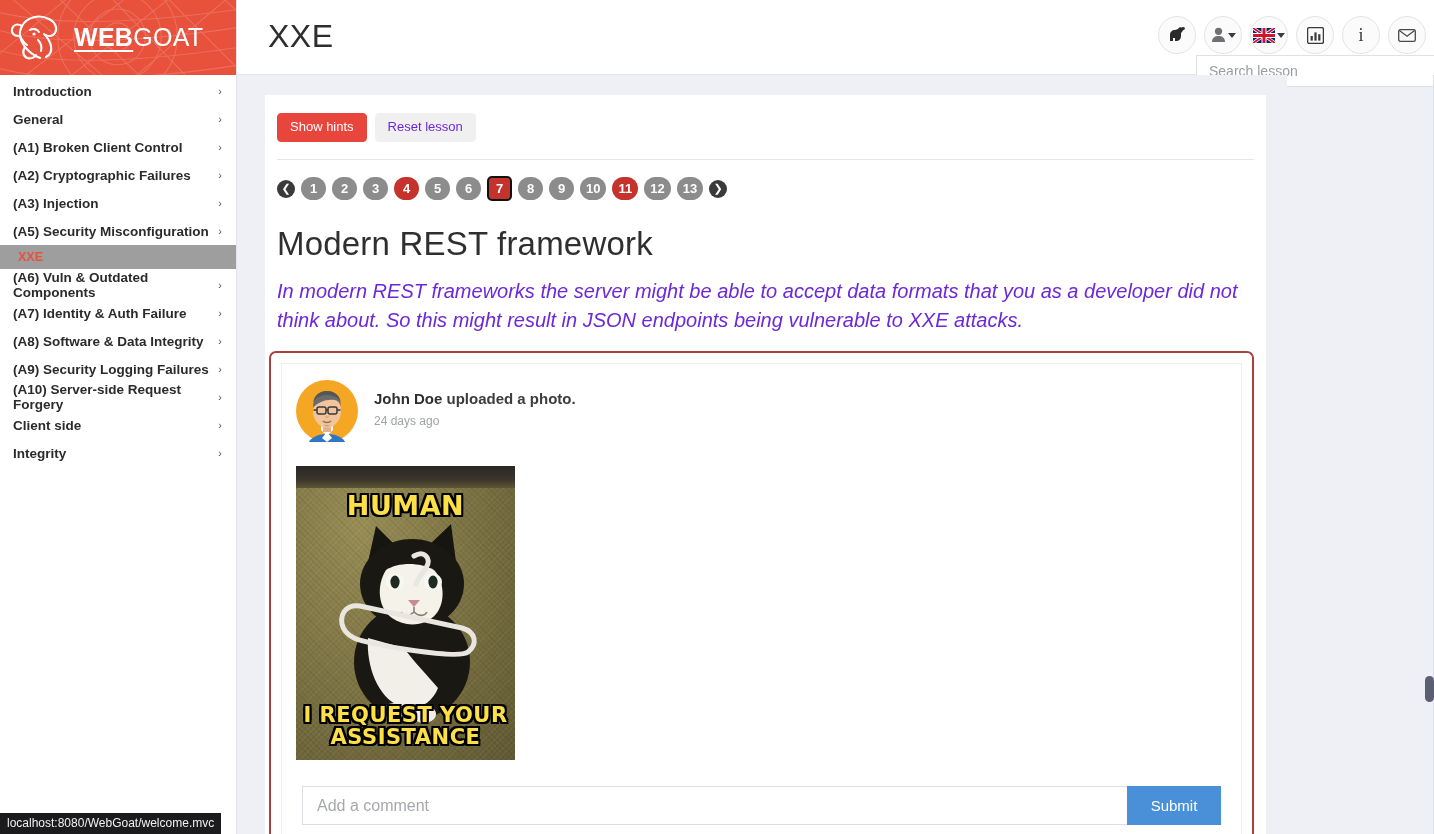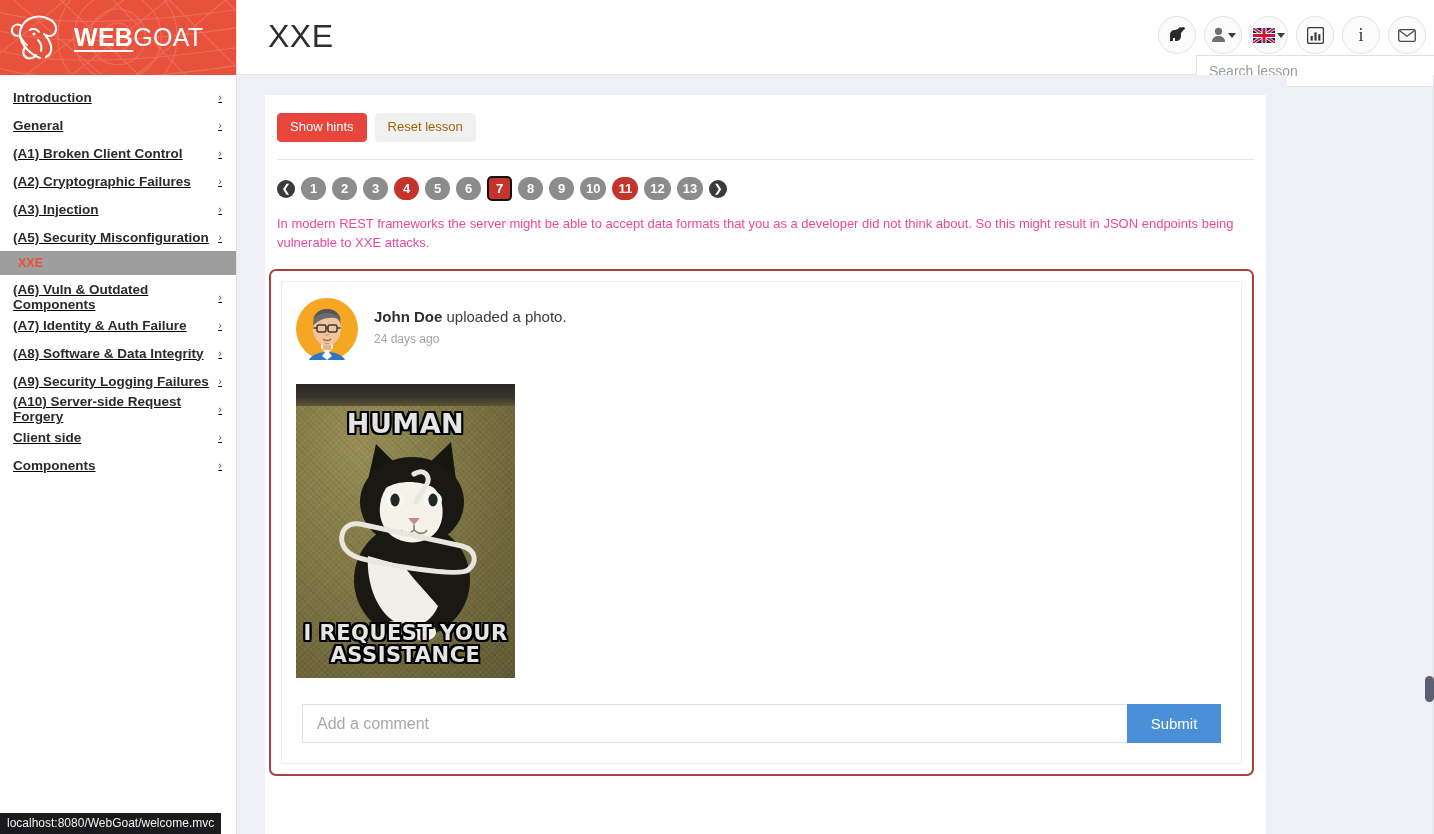--- a/index.html
+++ b/index.html
@@ -45,21 +45,21 @@
     margin-left: 6px;
     line-height: 1;
   }
   #brand .wordmark .web {
     text-decoration: underline;
     text-underline-offset: 4px;
     text-decoration-thickness: 2px;
   }
   #brand .wordmark .goatword { font-weight: normal; }
 
-  .nav-list { list-style: none; padding-top: 8px; text-decoration: underline; }
+  .nav-list { list-style: none; padding-top: 2px; }
   .nav-item {
     display: flex; align-items: center;
     justify-content: space-between;
     height: 28px;
     padding: 0 14px 0 13px;
     font-size: 13.5px;
     font-weight: bold;
     color: #2b2b2b;
     cursor: pointer;
   }
@@ -157,21 +157,21 @@
   .btn {
     font-size: 13px;
     border-radius: 4px;
     padding: 6px 12px 7px 12px;
     cursor: pointer;
     border: 1px solid transparent;
     font-family: "Liberation Sans", sans-serif;
     line-height: 1.1;
   }
   .btn-hints { background: #e8453c; color: #fff; border-color: #e8453c; }
-  .btn-reset { background: #f0f0f0; color: #a16207; border-color: #f0f0f0; }
+  .btn-reset { background: #f0f0f0; color: #6d28d9; border-color: #f0f0f0; }
 
   .divider {
     margin: 17px 12px 0 12px;
     border-top: 1px solid #e6e6e6;
   }
 
   
   #pager {
     display: flex; align-items: center; gap: 6px;
     padding: 16px 0 0 12px;
@@ -197,42 +197,43 @@
     border-radius: 5px;
     min-width: 25px; height: 25px;
   }
 
   #lesson-title {
     font-size: 33px; font-weight: normal; color: #2f2f2f;
     padding: 24px 12px 0 12px;
     letter-spacing: .2px;
   }
   .lesson-p {
-    font-size: 13px; color: #ec4899; line-height: 1.42;
+    font-size: 20px; color: #6d28d9; line-height: 1.42;
     padding: 14px 28px 0 12px;
     max-width: 1160px;
+    font-style: italic;
   }
 
   
   #assignment {
     margin: 17px 12px 0 4px;
     border: 2px solid #a8423f;
     border-radius: 7px;
     padding: 10px;
     background: #fff;
   }
   #post-card {
     background: #fff;
     border: 1px solid #eceef1;
     padding: 16px 14px 14px 14px;
   }
   .post-head { display: flex; align-items: flex-start; gap: 16px; }
   .avatar { width: 62px; height: 62px; flex: none; }
   .post-meta { padding-top: 10px; }
-  .post-line { font-size: 15px; color: #3c3c3c; }
+  .post-line { font-size: 15px; color: #3c3c3c; font-weight: bold; }
   .post-line b { color: #2f2f2f; }
   .post-time { font-size: 12px; color: #a0a3a8; margin-top: 7px; }
 
   
   #meme {
     margin-top: 24px;
     width: 219px; height: 294px;
     position: relative;
     overflow: hidden;
     background: #7b7243;
@@ -249,21 +250,21 @@
       repeating-linear-gradient(45deg, rgba(0,0,0,.07) 0 1px, transparent 1px 4px),
       repeating-linear-gradient(-45deg, rgba(255,255,255,.05) 0 1px, transparent 1px 4px);
   }
   #meme .topdark {
     position: absolute; left: 0; top: 0; width: 100%; height: 22px;
     background: linear-gradient(180deg,#2a2724 0%, #3a352c 60%, #5d5535 100%);
   }
   #meme .memetext {
     position: absolute; left: 0; width: 100%;
     text-align: center;
-    color: #e5e5e5;
+    color: #fde047;
     font-family: "DejaVu Sans", sans-serif;
     font-weight: bold;
     letter-spacing: .5px;
     text-shadow:
       -2px -2px 0 #000, 2px -2px 0 #000, -2px 2px 0 #000, 2px 2px 0 #000,
       0 2px 0 #000, 2px 0 0 #000, 0 -2px 0 #000, -2px 0 0 #000;
     line-height: 1.02;
   }
   #meme .mt-top { top: 26px; font-size: 27px; }
   #meme .mt-bot { bottom: 12px; font-size: 21px; padding: 0 6px; }
@@ -397,21 +398,21 @@
       </li>
       <li class="nav-item">
         <span>(A10) Server-side Request Forgery</span>
         <span class="chev">›</span>
       </li>
       <li class="nav-item">
         <span>Client side</span>
         <span class="chev">›</span>
       </li>
       <li class="nav-item">
-        <span>Components</span>
+        <span>Integrity</span>
         <span class="chev">›</span>
       </li>
     </ul>
 </div>
 
 <div id="header">
   <div id="page-title">XXE</div>
 
   <div id="header-icons">
 
@@ -490,20 +491,21 @@
           <div class="pg">8</div>
           <div class="pg">9</div>
           <div class="pg">10</div>
           <div class="pg red">11</div>
           <div class="pg">12</div>
           <div class="pg">13</div>
         </div>
       <div class="pg-arrow">❯</div>
     </div>
 
+    <h1 id="lesson-title">Modern REST framework</h1>
     <p class="lesson-p">In modern REST frameworks the server might be able to accept data formats that you as a developer did not think about. So this might result in JSON endpoints being vulnerable to XXE attacks.</p>
 
     <div id="assignment">
       <div id="post-card">
 
         <div class="post-head">
           <svg class="avatar" viewBox="0 0 62 62">
             <circle cx="31" cy="31" r="31" fill="#f5a623"></circle>
             <path d="M31 54 C20 54 14 59 13 62 L49 62 C48 59 42 54 31 54 Z" fill="#2f76c4"></path>
             <path d="M31 52 L26 58 L31 62 L36 58 Z" fill="#ffffff"></path>

